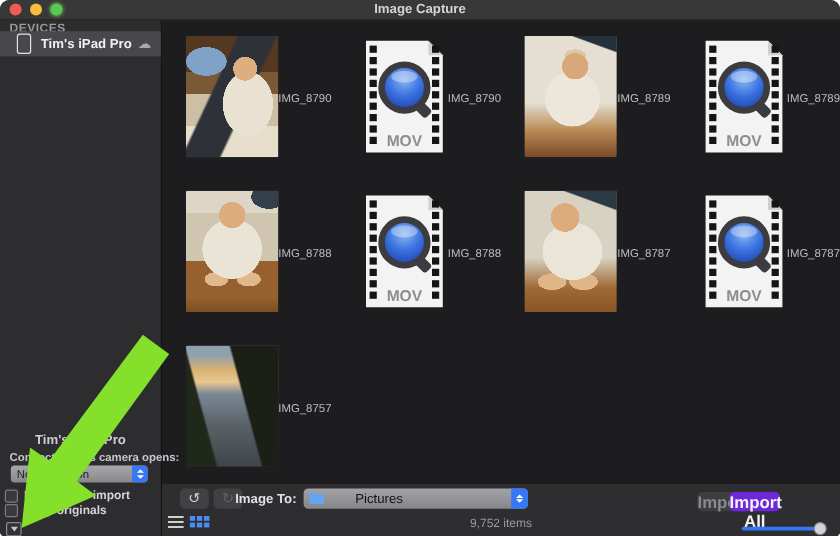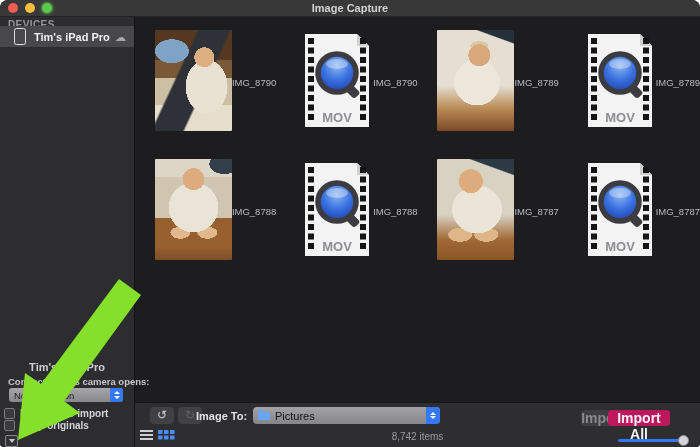--- a/index.html
+++ b/index.html
@@ -125,26 +125,26 @@
     color:#d2d2d4;font-size:12px;line-height:16px;text-align:center;}
   .tool-btn.dim{color:#636367;}
   .rot1{left:15px;}
   .rot2{left:43px;}
   .import-to{position:absolute;left:61px;top:7px;font-size:11px;font-weight:bold;color:#e2e2e6;}
   .dest-select{position:absolute;left:118px;top:4px;width:187px;height:17px;border-radius:4px;
     background:linear-gradient(#a2a2a7,#85858a);display:flex;align-items:center;}
   .folder-icon{width:12px;height:8px;background:#64a6f4;border-radius:1px;margin-left:5px;position:relative;flex:none;}
   .folder-icon:before{content:"";position:absolute;left:0;top:-2px;width:5px;height:2px;
     background:#64a6f4;border-radius:1px 1px 0 0;}
-  .dest-select .sel-text{flex:1;font-size:11px;color:#141416;padding-left:5px;}
+  .dest-select .sel-text{flex:1;font-size:11px;color:#141416;padding-left:5px;margin-left:21px;}
   .dest-select .stepper{width:14px;border-radius:0 4px 4px 0;}
   .btn{position:absolute;top:7px;height:16px;border-radius:4px;font-size:14px;font-weight:bold;
     text-align:center;line-height:16px;}
   .btn-import{left:446px;width:44px;background:#3e3e40;color:#8a8a8e;}
-  .btn-import-all{left:473px;width:62px;background:#be185d;color:#f4f4f6;}
+  .btn-import-all{left:473px;width:42px;background:#6d28d9;color:#f4f4f6;}
   .view-toggles{position:absolute;left:5px;top:27px;display:flex;gap:5px;align-items:center;}
   .list-view-icon{width:13px;height:10px;
     background:linear-gradient(#cfcfcf 0 2px,rgba(0,0,0,0) 2px 4px,#cfcfcf 4px 6px,rgba(0,0,0,0) 6px 8px,#cfcfcf 8px 10px);}
   .grid-view-icon{width:17px;height:10px;}
   .items-count{position:absolute;left:0;right:0;top:28px;text-align:center;font-size:10px;color:#9c9ca0;}
   .zoom-slider{position:absolute;left:483px;top:36px;width:68px;height:3px;border-radius:2px;
     background:var(--accent,#3478f6);}
   .zoom-knob{position:absolute;right:-3px;top:-4px;width:11px;height:11px;border-radius:50%;
     background:#d4d4d6;border:1px solid #8a8a8e;box-sizing:border-box;}
 
@@ -375,20 +375,24 @@
     <rect x="44" y="48" width="17" height="9" rx="3" fill="#3c3c40" transform="rotate(45 46 52)"></rect>
     <circle cx="36" cy="40" r="19" fill="url(#qgrad)" stroke="#3c3c40" stroke-width="5.5"></circle>
     <ellipse cx="36" cy="31" rx="11" ry="5" fill="rgba(255,255,255,0.35)"></ellipse>
     <text x="36" y="89" text-anchor="middle" font-size="13" font-weight="bold" fill="#8e8e92" font-family="Liberation Sans, sans-serif">MOV</text>
   </svg>
 </div>
     <div class="fname">IMG_8787</div>
   </div>
 
 
+  <div class="cell">
+    <div class="thumb photo v7 portrait"></div>
+    <div class="fname">IMG_8757</div>
+  </div>
 
 </div>
 
   <div class="bottombar">
     <div class="tool-btn rot1">↺</div>
     <div class="tool-btn rot2 dim">↻</div>
     <div class="import-to">Image To:</div>
     <div class="dest-select">
       <span class="folder-icon"></span>
       <span class="sel-text">Pictures</span>
@@ -406,21 +410,21 @@
         <g fill="#4a8cf5">
           <rect x="0" y="0" width="4.5" height="4"></rect>
             <rect x="6" y="0" width="4.5" height="4"></rect>
             <rect x="12" y="0" width="4.5" height="4"></rect>
           <rect x="0" y="5.5" width="4.5" height="4"></rect>
             <rect x="6" y="5.5" width="4.5" height="4"></rect>
             <rect x="12" y="5.5" width="4.5" height="4"></rect>
         </g>
       </svg>
     </div>
-    <div class="items-count">8,742 items</div>
+    <div class="items-count">9,752 items</div>
     <div class="zoom-slider">
       <span class="zoom-knob"></span>
     </div>
   </div>
 
   <svg class="arrow-overlay" viewBox="0 0 700 447">
     <polygon points="119,279 141,295 64,401 80,413 18,440 25,373 41,384" fill="var(--arrow-green,#85e02c)"></polygon>
   </svg>
 </div>
 

